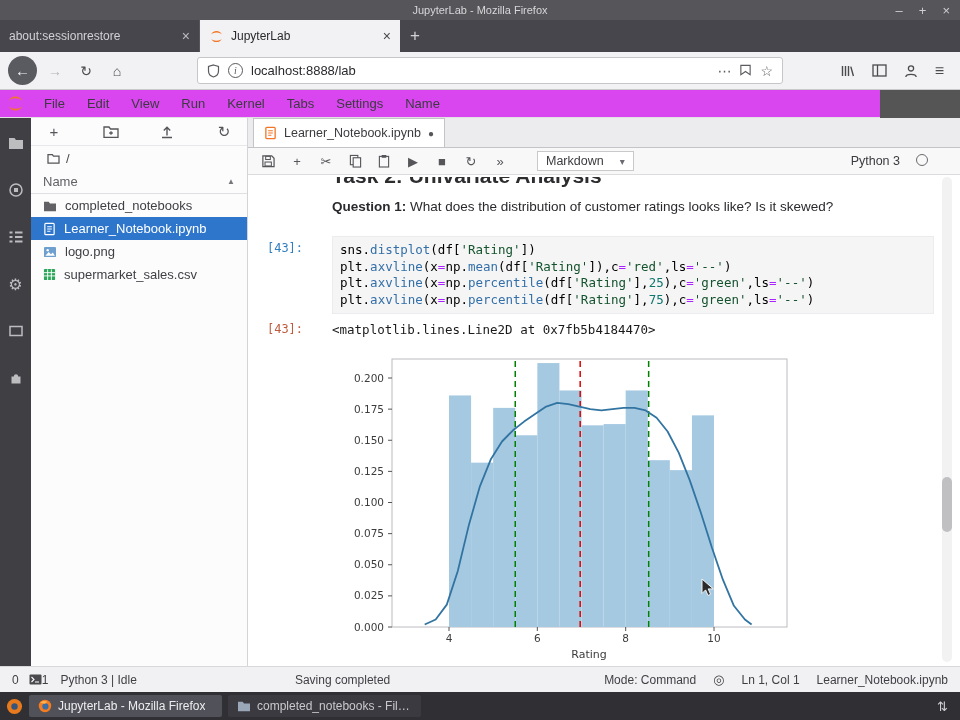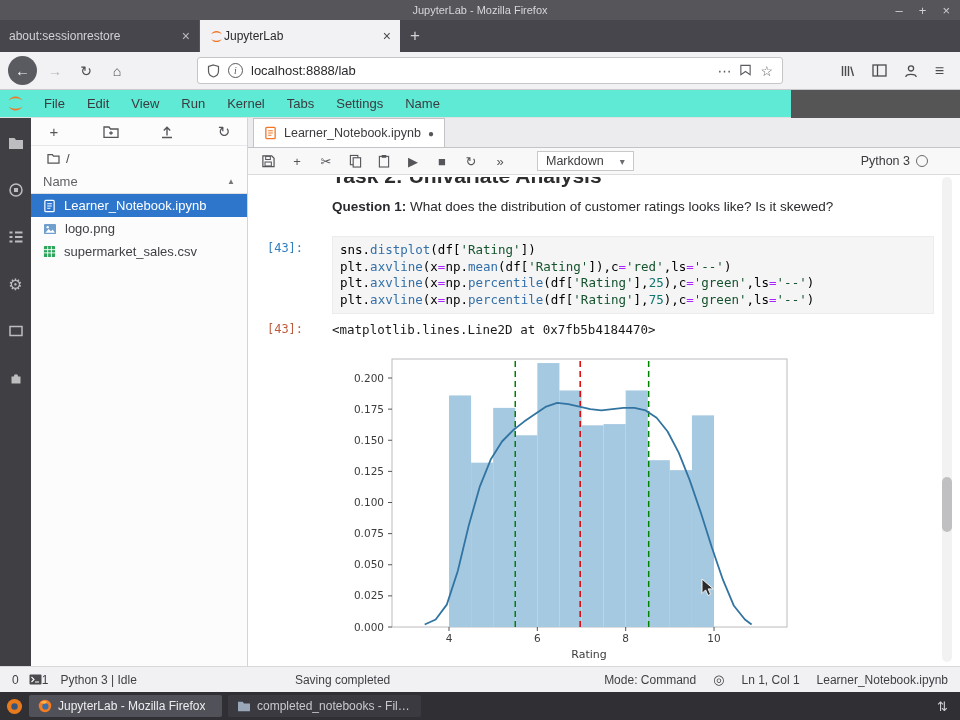--- a/index.html
+++ b/index.html
@@ -8,41 +8,41 @@
   body{font-family:"Liberation Sans",sans-serif;background:#555;position:relative}
   svg{display:block}
 
   
   #titlebar{position:absolute;top:0;left:0;width:960px;height:20px;background:#55555a;display:flex;align-items:center;justify-content:center;color:#d8d8da;font-size:11px}
   #titlebar .controls{position:absolute;right:10px;top:0;height:20px;display:flex;align-items:center;gap:16px;font-size:13px;color:#cfcfd2}
   #titlebar .controls span{cursor:default}
 
   
   #tabstrip{position:absolute;top:20px;left:0;width:960px;height:32px;background:#47464d;display:flex;align-items:stretch}
-  .fftab{width:200px;display:flex;align-items:center;padding:0 9px;font-size:12px}
+  .fftab{width:200px;display:flex;align-items:center;padding:0 9px;gap:7px;font-size:12px}
   .fftab.inactive{color:#d2d2d5;border-right:1px solid #57565d}
   .fftab.active{background:#f2f2f4;color:#2a2a2e}
   .fftab-label{flex:1;white-space:nowrap;overflow:hidden;text-overflow:ellipsis}
   .fftab-close{font-size:14px;color:inherit;opacity:.85}
   .newtab{width:30px;display:flex;align-items:center;justify-content:center;color:#d2d2d5;font-size:17px}
 
   
   #navbar{position:absolute;top:52px;left:0;width:960px;height:38px;background:#f2f2f4;border-bottom:1px solid #c9c9cc;display:flex;align-items:center;padding:0 8px}
   .navbtn{width:26px;height:26px;display:flex;align-items:center;justify-content:center;font-size:14px;color:#4a4a4f;margin-right:5px}
   #back-btn{width:29px;height:29px;border-radius:50%;background:#5a5a61;color:#f3f3f5;font-size:15px}
   #fwd-btn{color:#b5b5b8}
   #urlbar{margin-left:62px;width:586px;height:27px;background:#fff;border:1px solid #c6c6c9;border-radius:3px;display:flex;align-items:center;padding:0 9px;gap:8px;font-size:13px;color:#2a2a2e}
   .circle-i{width:15px;height:15px;border:1px solid #5a5a5f;border-radius:50%;display:flex;align-items:center;justify-content:center;font-size:10px;color:#5a5a5f;font-style:italic;font-family:"Liberation Serif",serif}
   #urlbar .spacer{flex:1}
   #urlbar .uicon{color:#5a5a5f;font-size:14px}
   #nav-right{margin-left:auto;display:flex;align-items:center;gap:17px;margin-right:8px;color:#4a4a4f}
   #nav-right .glyph{font-size:16px}
 
   
-  #jlmenubar{position:absolute;top:90px;left:0;width:791px;height:28px;background:#5eead4;border-bottom:1px solid #e0e0e3;display:flex;align-items:center;padding-left:6px}
+  #jlmenubar{position:absolute;top:90px;left:0;width:880px;height:28px;background:#d946ef;border-bottom:1px solid #e0e0e3;display:flex;align-items:center;padding-left:6px}
   #jl-logo{margin-right:8px}
   .menu-item{padding:0 11px;font-size:13px;color:#3b3b3f;height:28px;display:flex;align-items:center}
 
   
   #jlbody{position:absolute;top:118px;left:0;width:960px;height:548px;display:flex;background:#fff}
   #activitybar{width:31px;background:#3f3f44;display:flex;flex-direction:column;align-items:center;padding-top:16px;gap:29px;flex:none}
   .act-icon{width:18px;height:18px;color:#bdbdc0;display:flex;align-items:center;justify-content:center;font-size:16px}
 
   #filepanel{width:217px;background:#fcfcfd;border-right:1px solid #d4d4d8;display:flex;flex-direction:column;flex:none}
   .fp-toolbar{height:28px;display:flex;align-items:center;justify-content:space-between;padding:0 14px;border-bottom:1px solid #e8e8eb}
@@ -56,21 +56,21 @@
 
   
   #mainpanel{flex:1;position:relative;background:#fff;overflow:hidden}
   #docktabbar{height:30px;background:#ececee;border-bottom:1px solid #c4c4c8;display:flex;align-items:flex-end;padding-left:5px}
   .docktab{height:29px;background:#fff;border:1px solid #c4c4c8;border-bottom:none;display:flex;align-items:center;gap:7px;padding:0 10px;font-size:12.5px;color:#3b3b3f;width:192px}
   .docktab .dlabel{flex:1;white-space:nowrap;overflow:hidden}
   .docktab .dot{font-size:10px;color:#55555a}
   #nbtoolbar{height:27px;background:#f8f8f9;border-bottom:1px solid #dcdcdf;display:flex;align-items:center;padding:0 12px;gap:13px}
   .tb-icon{color:#55555a;font-size:13px;display:flex;align-items:center;justify-content:center;width:16px;height:16px}
   #celltype{margin-left:16px;height:20px;border:1px solid #c9c9cc;background:#fff;display:flex;align-items:center;gap:16px;padding:0 8px;font-size:12.5px;color:#3b3b3f}
-  #kernel-area{margin-left:auto;display:flex;align-items:center;gap:6px;margin-right:20px}
+  #kernel-area{margin-left:auto;display:flex;align-items:flex-start;gap:16px;margin-right:20px}
   #kernel-name{font-size:12.5px;color:#3b3b3f}
   #kernel-status{width:12px;height:12px;border:1.6px solid #6a6a6f;border-radius:50%}
 
   #nbcontent{position:absolute;top:57px;left:0;right:0;bottom:0;overflow:hidden;background:#fff}
   .clip-head{height:12px;overflow:hidden;margin-left:84px;margin-top:2px}
   .clip-head h1{font-size:21px;font-weight:bold;color:#2d2d30;margin-top:-13px;line-height:24px}
   .question{margin:9px 26px 0 84px;font-size:13.5px;color:#2a2a2e;line-height:17px}
   .cellrow{display:flex;margin-top:21px}
   .prompt{width:84px;flex:none;text-align:center;padding-right:10px;padding-top:5px;font-family:"DejaVu Sans Mono",monospace;font-size:12px;color:#307fc1}
   .prompt.out{color:#bf5b3d;padding-top:0}
@@ -248,20 +248,28 @@
         <svg width="13" height="11" viewBox="0 0 16 14">
             <path d="M1 2 h5.5 L8 4 h7 v9 H1 Z" fill="none" stroke="#55555a" stroke-width="1.6"></path>
           </svg>
       </span>
       <span>/</span>
     </div>
     <div class="fp-header">
       <span>Name</span>
       <span class="spacer"></span>
       <span class="fp-sort">▲</span>
+    </div>
+    <div class="fp-item">
+      <span>
+        <svg width="14" height="12" viewBox="0 0 16 14">
+            <path d="M1 2 h5.5 L8 4 h7 v9 H1 Z" fill="#616166"></path>
+          </svg>
+      </span>
+      <span>completed_notebooks</span>
     </div>
     <div class="fp-item selected">
       <span>
         <svg width="13" height="14" viewBox="0 0 14 15">
             <rect x="2" y="1.5" width="10" height="12" rx="1" fill="none" stroke="#ffffff" stroke-width="1.3"></rect>
             <path d="M4.5 5 h5 M4.5 7.5 h5 M4.5 10 h3.5" stroke="#ffffff" stroke-width="1.1"></path>
           </svg>
       </span>
       <span>Learner_Notebook.ipynb</span>
     </div>

